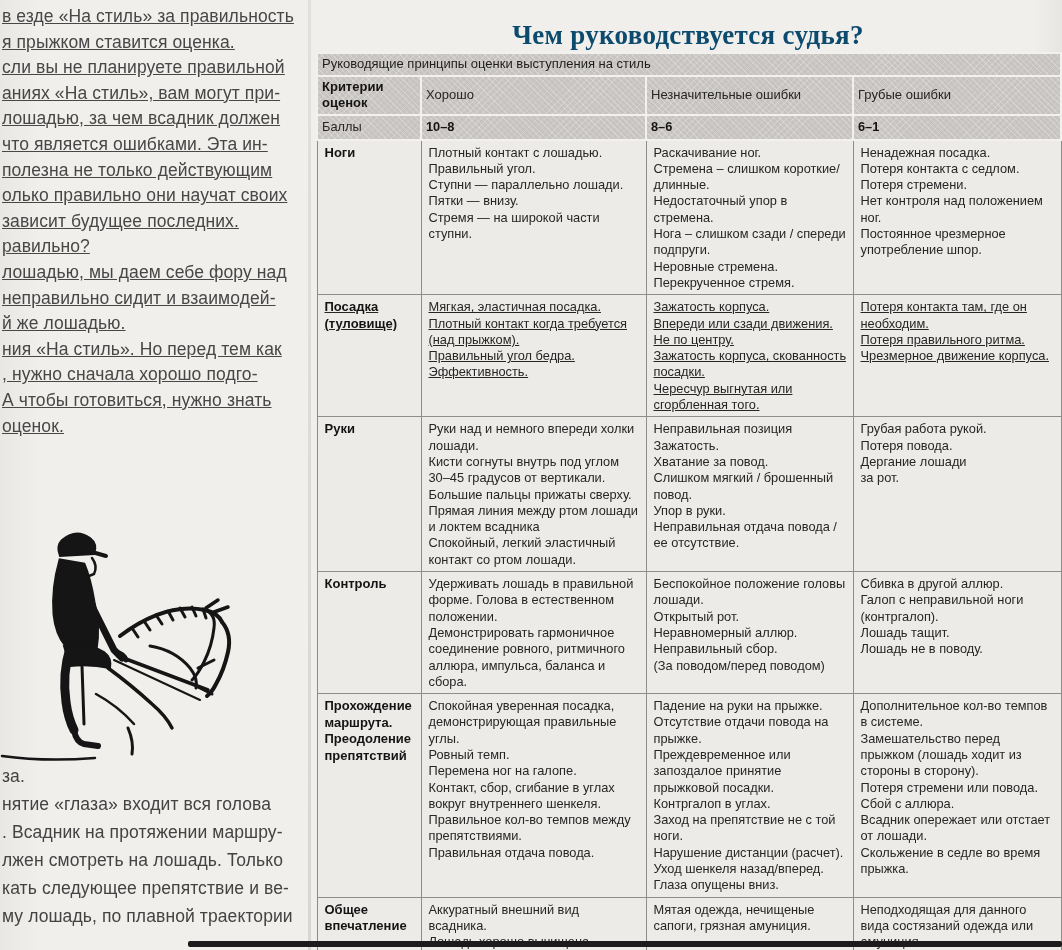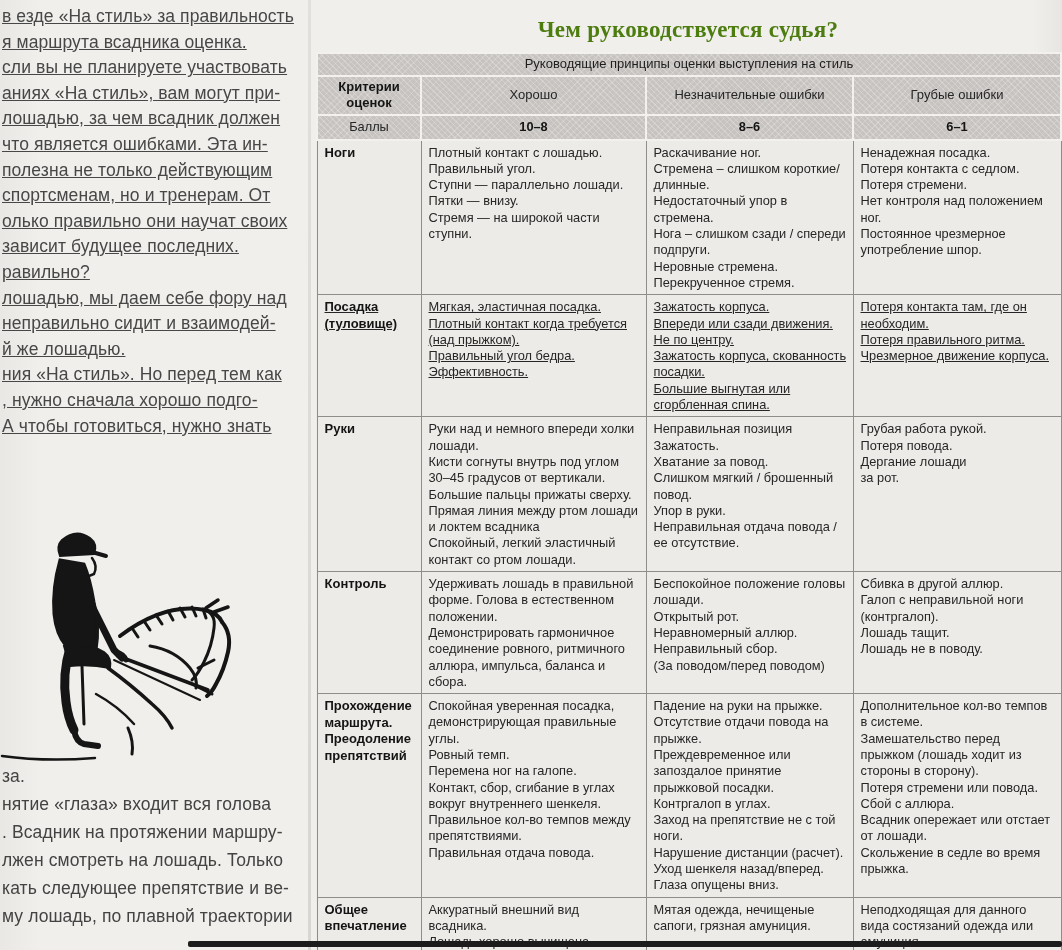--- a/index.html
+++ b/index.html
@@ -30,72 +30,72 @@
     font-size:17.5px; line-height:28px; color:#434343; letter-spacing:.1px;
     white-space:nowrap; overflow:hidden;}
   .left-bottom .ln{ height:28px; }
 
   
   .horse-wrap{ position:absolute; left:0px; top:518px; width:250px; height:244px; }
 
   
   .doc-title{ position:absolute; left:316px; top:2px; width:744px;
     text-align:center; font-family:"Liberation Serif", serif;
-    font-weight:700; font-size:23px; color:#4d7c0f; letter-spacing:.3px; }
+    font-weight:700; font-size:27px; color:#0c4a6e; letter-spacing:.3px; }
 
   
   .tbl{ position:absolute; left:316px; top:52px; width:744px;
     border-collapse:collapse; table-layout:fixed;
     font-size:12.8px; line-height:16.3px; color:#262626;
     border:1px solid #85837f; background:#edebe8; }
   .tbl col.c1{width:104px;} .tbl col.c2{width:225px;}
   .tbl col.c3{width:207px;} .tbl col.c4{width:208px;}
   .tbl td, .tbl th{ border:1px solid #8f8d89; vertical-align:top;
     padding:4px 6px 3px 7px; text-align:left; font-weight:400; }
   .hdr{ background:
       repeating-linear-gradient(45deg, rgba(255,255,255,.22) 0 1px, rgba(0,0,0,0) 1px 4px),
       repeating-linear-gradient(-45deg, rgba(255,255,255,.18) 0 1px, rgba(0,0,0,0) 1px 5px),
       #c6c3c0; }
-  .tbl .hdr{ border-color:#f2f1ee; border-width:2px; text-align:center;
+  .tbl .hdr{ border-color:#f2f1ee; border-width:2px; text-align:left;
     vertical-align:middle; padding:2px 4px; }
   .tbl tr.caption-row .hdr{ font-size:13px; color:#1e1e1e; }
   .tbl tr.header-row .hdr{ font-size:13px; }
   .tbl tr.header-row .hdr.bold, .tbl .b{ font-weight:700; color:#141414; }
   .tbl td.crit{ font-weight:700; color:#141414; white-space:pre-line; font-size:13px; line-height:16.5px;}
   .tbl td.c{ white-space:pre-line; }
   .r-nogi{height:133px;} .r-posadka{height:112px;text-decoration:underline;} .r-ruki{height:148px;}
   .r-kontrol{height:102px;} .r-marshrut{height:187px;}
   .r-obshee{height:56px;}
   .cap-h{height:23px;} .hd-h{height:37px;} .pt-h{height:25px;}
 </style>
 </head>
 <body>
 
 <div class="page">
 
   <div class="fold-line"></div>
 
   <div class="left-col">
     <div class="ln">в езде «На стиль» за правильность</div>
-    <div class="ln">я маршрута всадника оценка.</div>
-    <div class="ln">сли вы не планируете участвовать</div>
+    <div class="ln">я прыжком ставится оценка.</div>
+    <div class="ln">сли вы не планируете правильной</div>
     <div class="ln">аниях «На стиль», вам могут при-</div>
     <div class="ln">лошадью, за чем всадник должен</div>
     <div class="ln">что является ошибками. Эта ин-</div>
     <div class="ln">полезна не только действующим</div>
-    <div class="ln">спортсменам, но и тренерам. От</div>
     <div class="ln">олько правильно они научат своих</div>
     <div class="ln">зависит будущее последних.</div>
     <div class="ln">равильно?</div>
     <div class="ln">лошадью, мы даем себе фору над</div>
     <div class="ln">неправильно сидит и взаимодей-</div>
     <div class="ln">й же лошадью.</div>
     <div class="ln">ния «На стиль». Но перед тем как</div>
     <div class="ln">, нужно сначала хорошо подго-</div>
     <div class="ln">А чтобы готовиться, нужно знать</div>
+    <div class="ln">оценок.</div>
   </div>
 
   <div class="horse-wrap">
     <svg width="250" height="244" viewBox="0 0 250 244" xmlns="http://www.w3.org/2000/svg">
       <g fill="none" stroke="#151515" stroke-linecap="round">
 
         <path d="M2 238 Q45 244 95 240" stroke-width="2.5"></path>
 
         <path d="M120 118 Q165 84 205 92 Q218 95 222 104" stroke-width="4"></path>
 
@@ -198,21 +198,21 @@
       <td class="crit">Посадка
 (туловище)</td>
       <td class="c">Мягкая, эластичная посадка.
 Плотный контакт когда требуется (над прыжком).
 Правильный угол бедра.
 Эффективность.</td>
       <td class="c">Зажатость корпуса.
 Впереди или сзади движения.
 Не по центру.
 Зажатость корпуса, скованность посадки.
-Большие выгнутая или сгорбленная спина.</td>
+Чересчур выгнутая или сгорбленная того.</td>
       <td class="c">Потеря контакта там, где он необходим.
 Потеря правильного ритма.
 Чрезмерное движение корпуса.</td>
     </tr>
     <tr class="r-ruki">
       <td class="crit">Руки</td>
       <td class="c">Руки над и немного впереди холки лошади.
 Кисти согнуты внутрь под углом 30–45 градусов от вертикали.
 Большие пальцы прижаты сверху.
 Прямая линия между ртом лошади и локтем всадника

